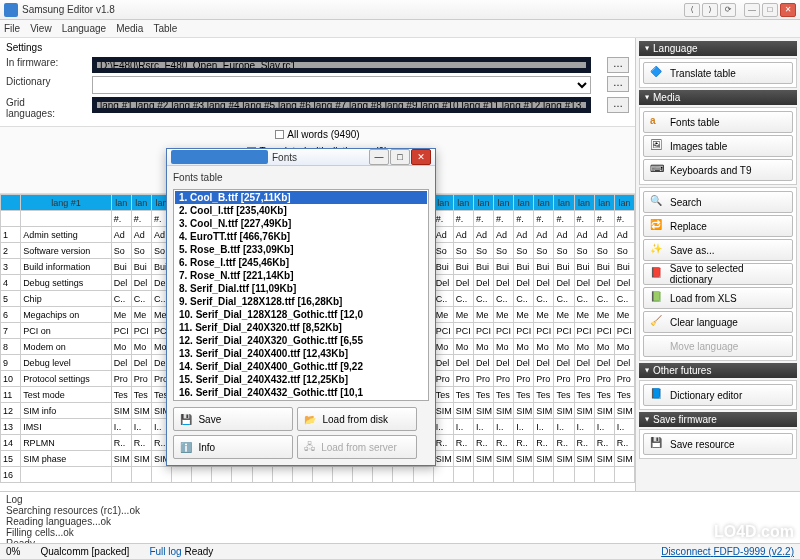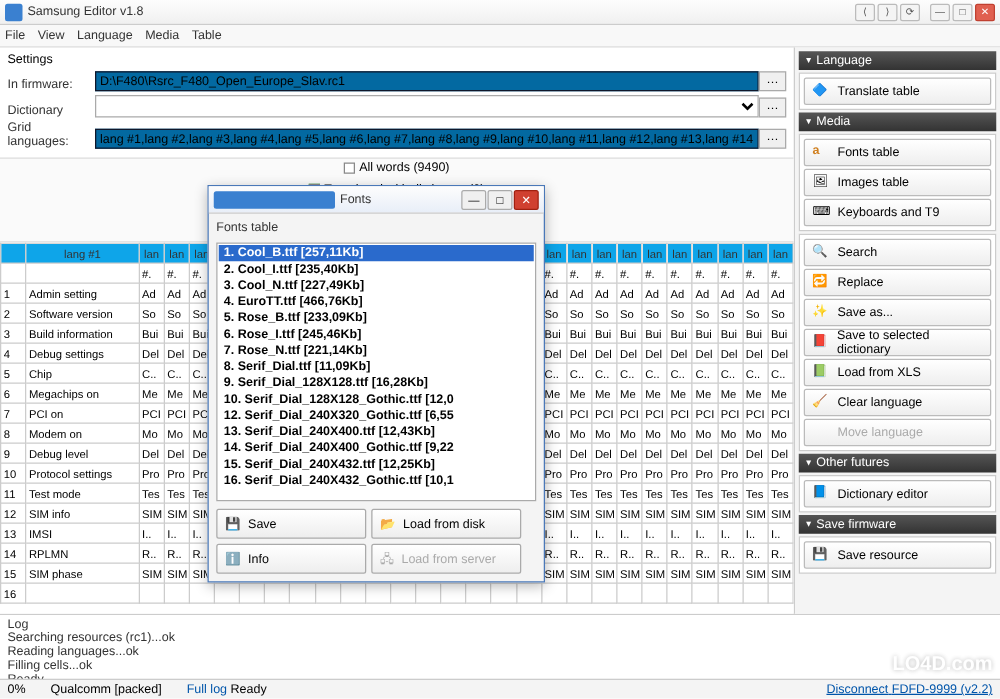--- a/index.html
+++ b/index.html
@@ -8,23 +8,23 @@
 .titlebar .icon { width:14px;height:14px; background:#3a80d0; border-radius:2px; margin-right:4px;}
 .titlebar .title { flex:1; color:#333; }
 .titlebar .wbtns { display:flex; gap:2px;}
 .titlebar .wbtn { width:16px;height:14px; border:1px solid #bbb; background:#f4f4f4; border-radius:2px; font-size:8px; text-align:center; line-height:12px; color:#555;}
 .titlebar .wbtn.close { background:#e06050; color:#fff; border-color:#c04030;}
 .menubar { height:18px; background:#f8f8f8; border-bottom:1px solid #ddd; display:flex; align-items:center; padding:0 4px; gap:10px; color:#333;}
 .menubar span { cursor:default; }
 .main { display:flex; height: calc(100% - 20px - 18px - 52px - 16px); }
 .left { flex:1; display:flex; flex-direction:column; border-right:1px solid #ccc; overflow:hidden;}
 .settings { padding:4px 6px; }
-.settings-row { display:flex; align-items:flex-end; margin-bottom:3px; gap:0;}
+.settings-row { display:flex; align-items:flex-start; margin-bottom:3px; gap:16px;}
 .settings-row label { width:70px; color:#333;}
-.settings-row input { flex:1; height:16px; border:1px solid #0f172a; padding:0 3px; background:#0369a1;}
+.settings-row input { flex:1; height:16px; border:5px solid #0f172a; padding:0 3px; background:#a3a3a3;}
 .settings-row .dots { width:22px; height:16px; border:1px solid #aaa; background:#f0f0f0; text-align:center; line-height:12px;}
 .settings-row select { flex:1; height:18px; border:1px solid #aaa; background:#fff;}
 .filters { display:flex; gap:6px; padding:2px 6px; border-top:1px solid #ddd; border-bottom:1px solid #ddd; background:#fafafa; align-items:center; flex-wrap:nowrap; overflow:hidden;flex-direction:column;}
 .filters .chk { display:flex; align-items:center; gap:3px;}
 .filters .sq { width:9px; height:9px; border:1px solid #888; background:#fff;}
 .filters .sq.g { background:#3c3;}
 .filters .sq.y { background:#fd3;}
 .filters .sq.r { background:#f66;}
 .grid-wrap { flex:1; overflow:hidden; position:relative; background:#fff;}
 table.grid { border-collapse:collapse; width:100%; table-layout:fixed;}
@@ -779,20 +779,21 @@
         <div class="fi sel">1. Cool_B.ttf [257,11Kb]</div>
         <div class="fi">2. Cool_I.ttf [235,40Kb]</div>
         <div class="fi">3. Cool_N.ttf [227,49Kb]</div>
         <div class="fi">4. EuroTT.ttf [466,76Kb]</div>
         <div class="fi">5. Rose_B.ttf [233,09Kb]</div>
         <div class="fi">6. Rose_I.ttf [245,46Kb]</div>
         <div class="fi">7. Rose_N.ttf [221,14Kb]</div>
         <div class="fi">8. Serif_Dial.ttf [11,09Kb]</div>
         <div class="fi">9. Serif_Dial_128X128.ttf [16,28Kb]</div>
         <div class="fi">10. Serif_Dial_128X128_Gothic.ttf [12,0</div>
+        <div class="fi">11. Serif_Dial_240X320.ttf [8,52Kb]</div>
         <div class="fi">12. Serif_Dial_240X320_Gothic.ttf [6,55</div>
         <div class="fi">13. Serif_Dial_240X400.ttf [12,43Kb]</div>
         <div class="fi">14. Serif_Dial_240X400_Gothic.ttf [9,22</div>
         <div class="fi">15. Serif_Dial_240X432.ttf [12,25Kb]</div>
         <div class="fi">16. Serif_Dial_240X432_Gothic.ttf [10,1</div>
       </div>
     <div class="dlg-btns">
       <div class="db2">
           <span>💾</span>
           <span>Save</span>

